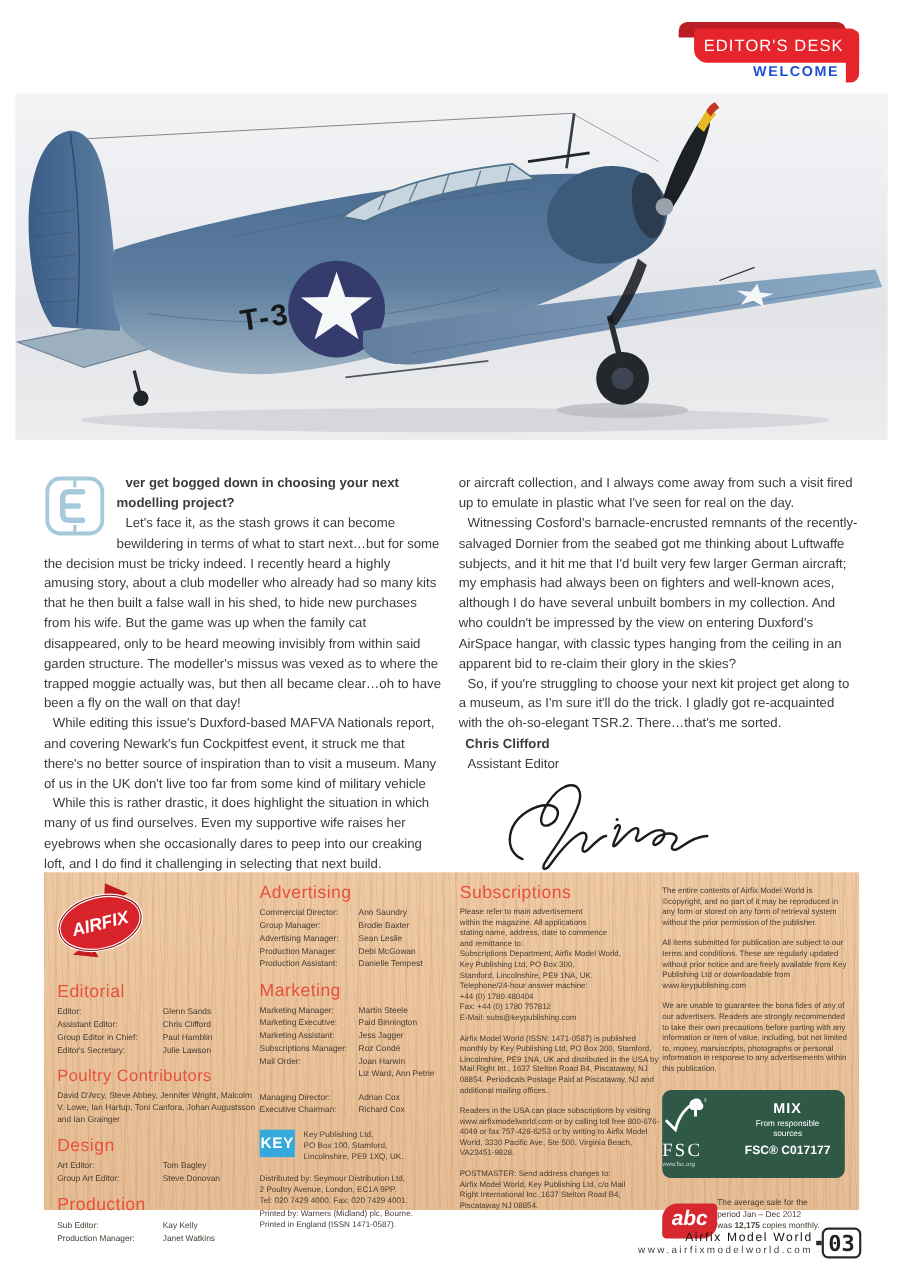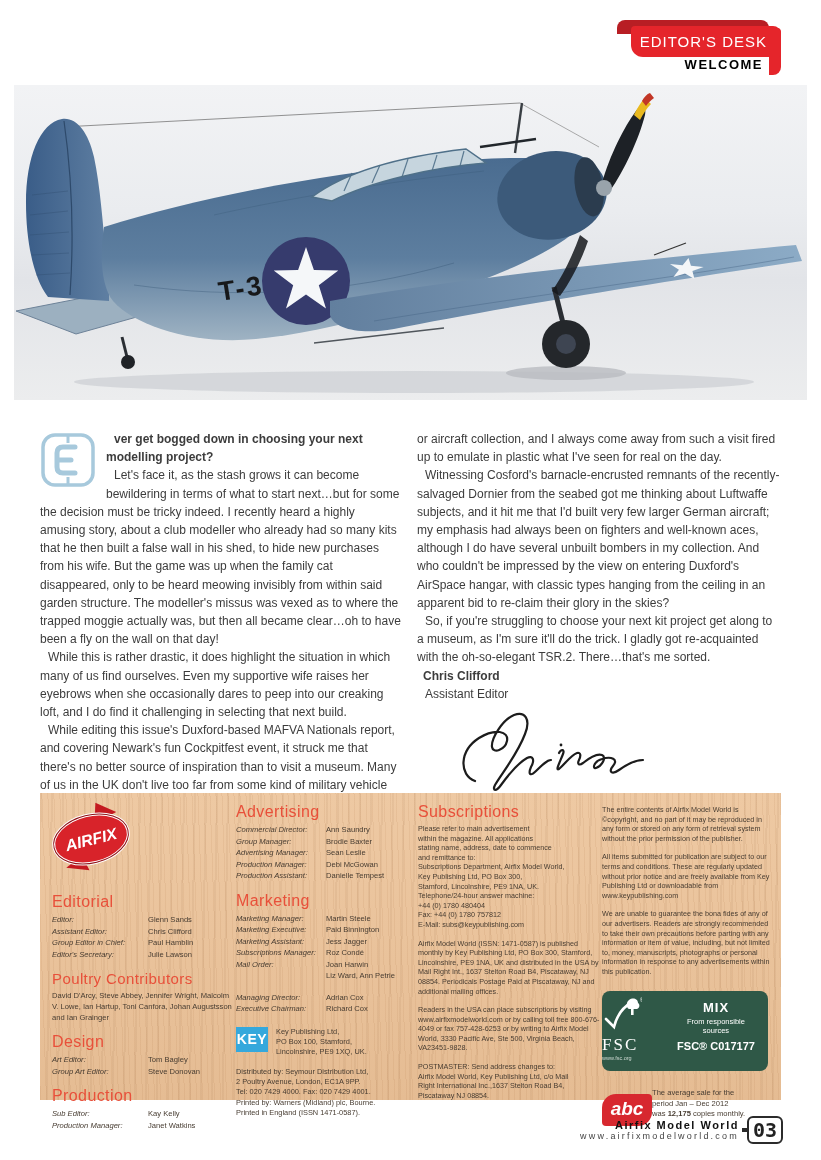--- a/index.html
+++ b/index.html
@@ -9,21 +9,21 @@
   
   .ribbon-lip{position:absolute;top:20px;right:52px;width:152px;height:14px;
               background:#b81e24;border-radius:8px 8px 0 0;}
   .ribbon-main{position:absolute;top:26px;right:40px;width:150px;height:31px;
                background:#e5252b;border-radius:4px 8px 2px 12px;
                color:#fff;font-size:15px;letter-spacing:1px;text-align:right;
                line-height:31px;padding-right:14px;box-sizing:border-box;}
   .ribbon-fold{position:absolute;top:28px;right:40px;width:12px;height:47px;
                background:#e5252b;border-radius:0 4px 8px 0;}
   .welcome{position:absolute;top:57px;right:58px;font-size:13px;font-weight:bold;
-           letter-spacing:1.5px;color:#000000;}
+           letter-spacing:1.5px;color:#1d4ed8;}
 
   
   .hero{position:absolute;left:14px;top:85px;width:793px;height:315px;
         background:linear-gradient(180deg,#f2f3f5 0%,#eaecef 40%,#e2e4e8 62%,#ecedee 100%);}
   .hero svg{display:block;}
 
   
   .edit-col{position:absolute;top:430px;font-size:12px;line-height:18.2px;color:#3c3c3c;}
   .edit-col.left{left:40px;width:362px;}
   .edit-col.right{left:417px;width:364px;}
@@ -43,21 +43,21 @@
       linear-gradient(180deg,#eec9a3,#e5bc93);
     color:#473c31;}
   .mcol{position:absolute;top:0;height:100%;}
   .mcol1{left:12px;width:182px;}
   .mcol2{left:196px;width:176px;}
   .mcol3{left:378px;width:182px;}
   .mcol4{left:562px;width:172px;}
   .mhead{color:#e8503a;font-size:16px;letter-spacing:.4px;margin:10px 0 3px 0;font-weight:normal;}
   .mhead.small{font-size:15px;}
   .mrow{display:flex;font-size:7.6px;line-height:11.5px;}
-  .mrow .role{flex:0 0 96px;font-style:italic;}
+  .mrow .role{flex:0 0 96px;}
   .mrow .name{flex:1;}
   .mcol2 .mrow .role{flex:0 0 90px;}
   .mnames{font-size:7.6px;line-height:11px;margin-top:2px;}
   .mgap{height:10px;}
   .msmall{font-size:7.2px;line-height:9.6px;margin:0 0 9px 0;white-space:pre-line;}
   .pubrow{display:flex;margin-top:12px;margin-bottom:4px;}
   .keylogo{flex:0 0 40px;position:relative;}
   .keybox{width:32px;height:25px;background:#35a8dc;color:#fff;font-weight:bold;
           font-size:14px;text-align:center;line-height:25px;letter-spacing:.5px;
           font-family:"Liberation Sans",sans-serif;}
@@ -87,21 +87,21 @@
   .fsc-right .code{font-size:11px;font-weight:bold;margin-top:5px;}
   .abc-row{display:flex;margin-top:12px;align-items:center;}
   .abc-logo{flex:0 0 50px;width:46px;height:32px;background:#d7282f;color:#fff;
             border-radius:14px 4px 14px 4px;font-weight:bold;font-size:19px;
             text-align:center;line-height:30px;font-style:italic;margin-top:11px;}
   .abc-text{font-size:7.6px;line-height:10.5px;}
 
   
   .footer{position:absolute;right:38px;bottom:16px;display:flex;align-items:center;}
   .footer-text{text-align:right;margin-right:8px;}
-  .footer-title{font-size:11px;font-weight:bold;letter-spacing:1.5px;color:#111;}
+  .footer-title{font-size:11px;font-weight:normal;letter-spacing:1.5px;color:#111;}
   .footer-url{font-size:9px;letter-spacing:2.2px;color:#444;}
   .pagebox{border:2.5px solid #2b2b2b;border-radius:6px;padding:0 4px;position:relative;
            font-family:"DejaVu Sans Mono",monospace;font-weight:bold;font-size:20px;color:#222;}
   .pagebox::before{content:"";position:absolute;left:-7px;top:10px;width:5px;height:4px;background:#2b2b2b;}
 </style>
 </head>
 <body>
 
 <div class="page">
 
@@ -204,23 +204,23 @@
       <rect x="3" y="3" width="50" height="50" rx="12" fill="none" stroke="#a7c9dc" stroke-width="3.5"></rect>
       <line x1="28" y1="3" x2="28" y2="11" stroke="#a7c9dc" stroke-width="3"></line>
       <line x1="28" y1="45" x2="28" y2="53" stroke="#a7c9dc" stroke-width="3"></line>
       <path d="M35 15 L23 15 C19 15 17 17 17 21 L17 35 C17 39 19 41 23 41 L35 41 M17 28 L31 28" fill="none" stroke="#a7c9dc" stroke-width="5" stroke-linecap="round"></path>
     </svg>
     <p class="intro-bold">ver get bogged down in choosing your next modelling project?</p>
     <div>
 
         <p>Let's face it, as the stash grows it can become bewildering in terms of what to start next…but for some the decision must be tricky indeed. I recently heard a highly amusing story, about a club modeller who already had so many kits that he then built a false wall in his shed, to hide new purchases from his wife. But the game was up when the family cat disappeared, only to be heard meowing invisibly from within said garden structure. The modeller's missus was vexed as to where the trapped moggie actually was, but then all became clear…oh to have been a fly on the wall on that day!</p>
 
+        <p>While editing this issue's Duxford-based MAFVA Nationals report, and covering Newark's fun Cockpitfest event, it struck me that there's no better source of inspiration than to visit a museum. Many of us in the UK don't live too far from some kind of military vehicle</p>
+
         <p>While this is rather drastic, it does highlight the situation in which many of us find ourselves. Even my supportive wife raises her eyebrows when she occasionally dares to peep into our creaking loft, and I do find it challenging in selecting that next build.</p>
-
-        <p>While editing this issue's Duxford-based MAFVA Nationals report, and covering Newark's fun Cockpitfest event, it struck me that there's no better source of inspiration than to visit a museum. Many of us in the UK don't live too far from some kind of military vehicle</p>
       </div>
   </div>
 
   <div class="edit-col right">
     <div>
 
         <p>or aircraft collection, and I always come away from such a visit fired up to emulate in plastic what I've seen for real on the day.</p>
 
         <p>Witnessing Cosford's barnacle-encrusted remnants of the recently-salvaged Dornier from the seabed got me thinking about Luftwaffe subjects, and it hit me that I'd built very few larger German aircraft; my emphasis had always been on fighters and well-known aces, although I do have several unbuilt bombers in my collection. And who couldn't be impressed by the view on entering Duxford's AirSpace hangar, with classic types hanging from the ceiling in an apparent bid to re-claim their glory in the skies?</p>
 

